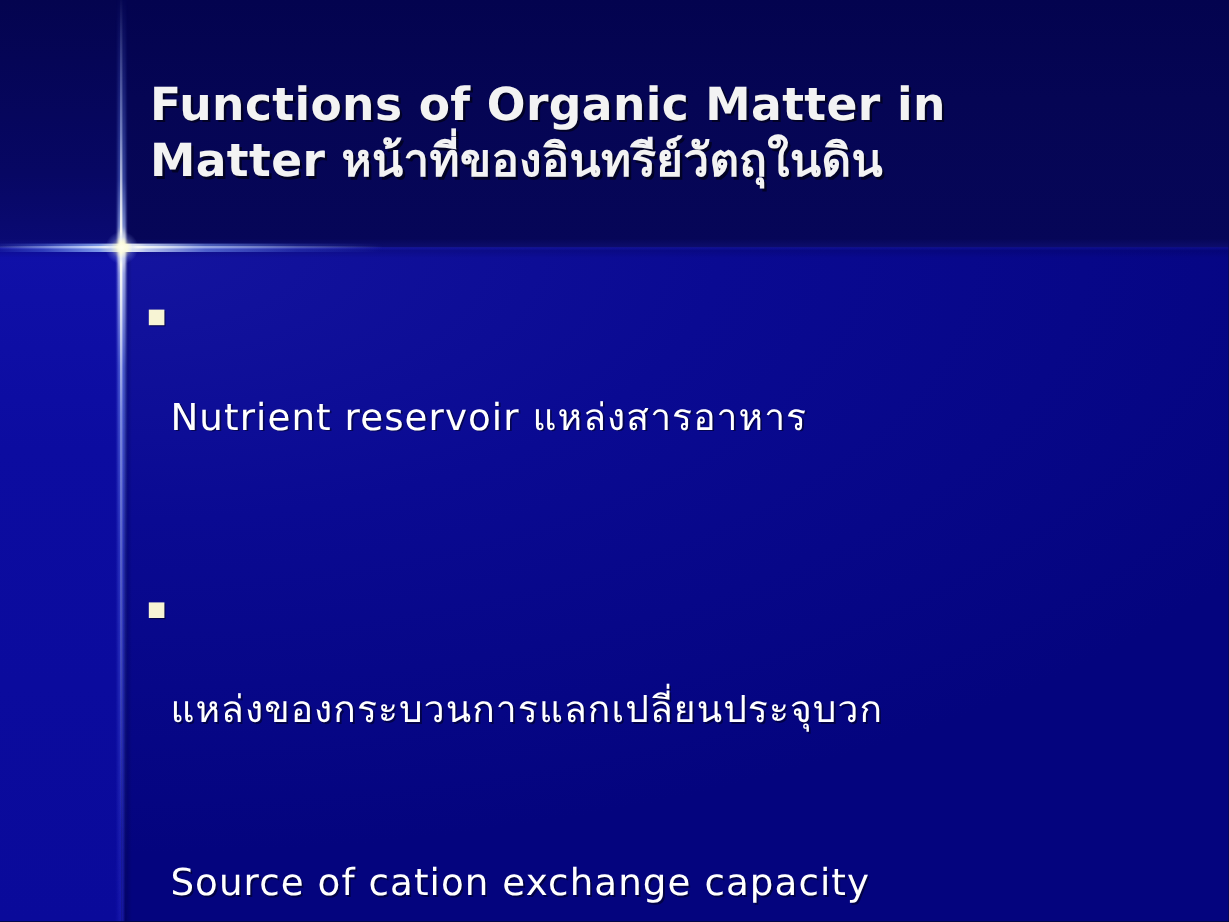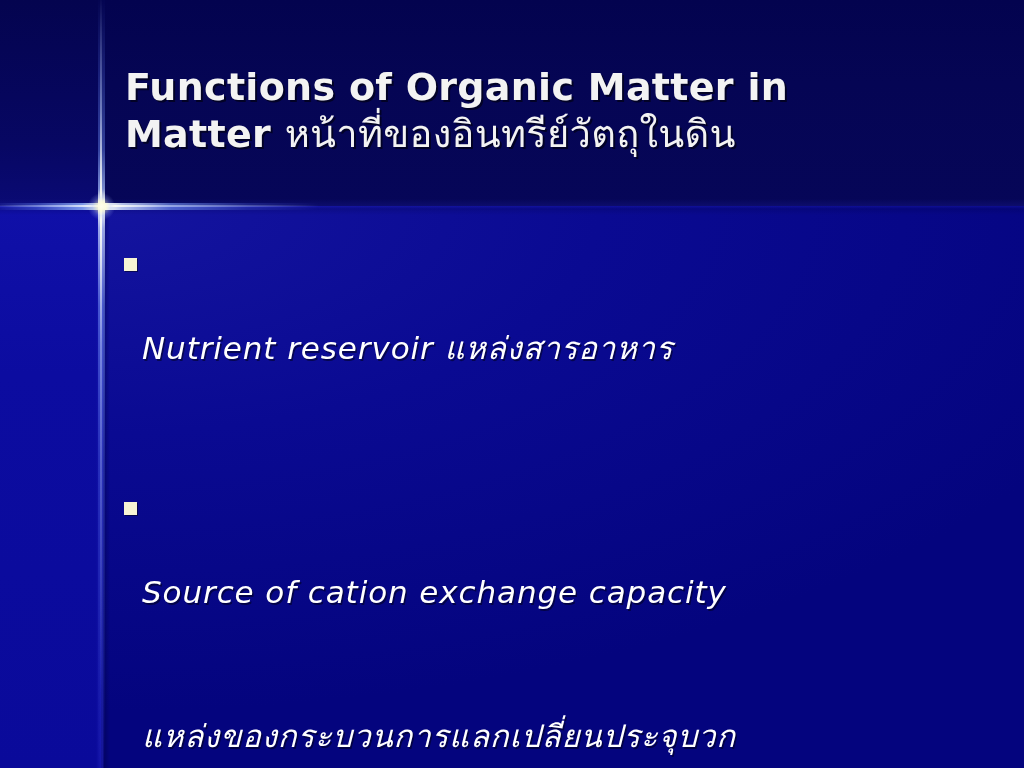--- a/index.html
+++ b/index.html
@@ -115,21 +115,21 @@
   #title {
     position:absolute;
     left:125px; top:64px; width:830px;
     color:#f3f3f3;
     font-size:38px;
     font-weight:bold;
     line-height:47px;
     letter-spacing:.3px;
     text-shadow:2px 2px 0 rgba(0,0,0,.55);
   }
-  #title .thai { font-weight:normal; }
+  #title .thai { font-weight:bold; }
 
   #bullets {
     position:absolute;
     left:118px; top:228px; width:850px;
   }
   .bullet-row {
     position:relative;
     padding-left:24px;
     margin-bottom:4px;
   }
@@ -140,21 +140,20 @@
     background:#f7f4d4;
     box-shadow:1px 1px 0 rgba(0,0,0,.45);
   }
   .bullet-text {
     color:#ffffff;
     font-size:31px;
     line-height:48px;
     letter-spacing:.9px;
     text-shadow:1.5px 1.5px 0 rgba(0,0,0,.45);
     white-space:pre-wrap;
-    font-style:italic;
   }
   .no-indent   { display:block; padding-left:0; }
 </style>
 </head>
 <body>
 
 <div id="slide">
 
   <div class="bg-layer bg-tl"></div>
   <div class="bg-layer bg-tr"></div>
@@ -181,21 +180,21 @@
       <div class="bullet-row">
         <span class="bullet-marker"></span>
         <div class="bullet-text">
           <span class="no-indent">Nutrient reservoir แหล่งสารอาหาร</span>
         </div>
       </div>
 
       <div class="bullet-row">
         <span class="bullet-marker"></span>
         <div class="bullet-text">
+          <span class="no-indent">แหล่งของกระบวนการแลกเปลี่ยนประจุบวก</span>
           <span class="no-indent">Source of cation exchange capacity</span>
-          <span class="no-indent">แหล่งของกระบวนการแลกเปลี่ยนประจุบวก</span>
           
         </div>
       </div>
 
     </div>
   </div>
 </div>
 
 </body></html>

